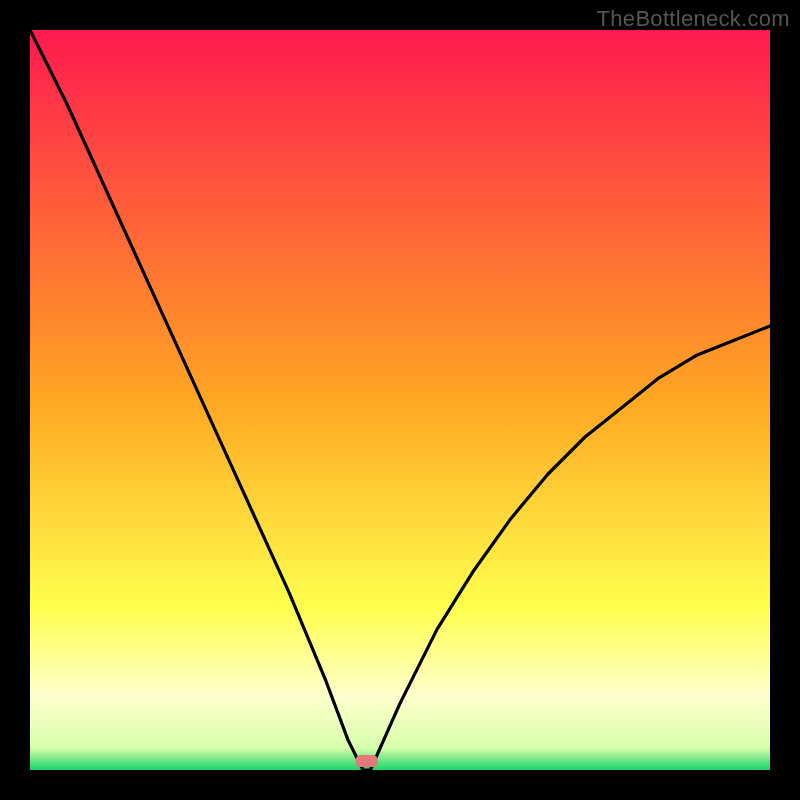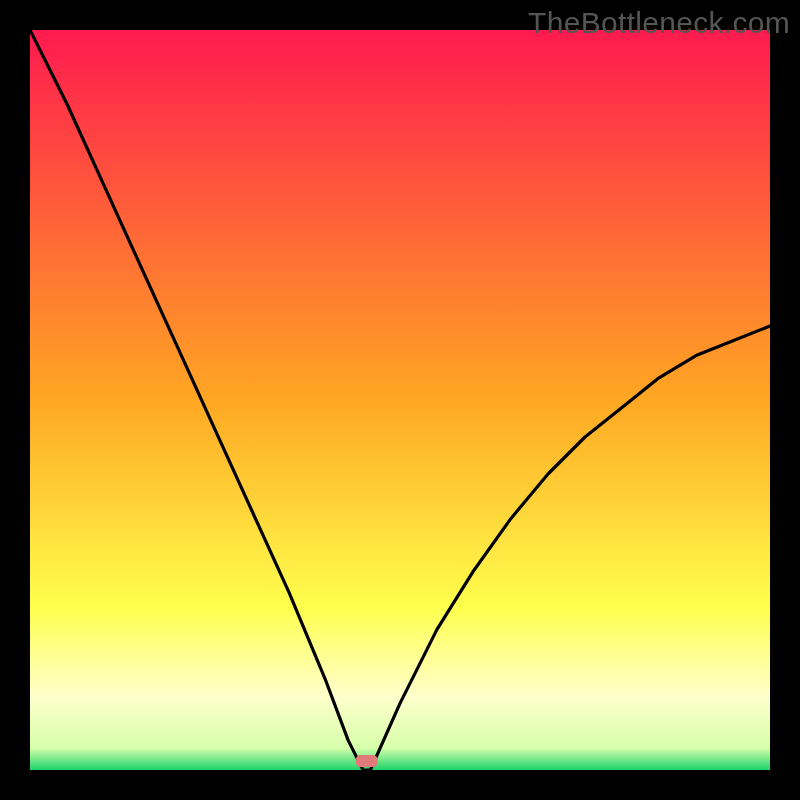--- a/index.html
+++ b/index.html
@@ -14,21 +14,21 @@
     position: relative;
     width: 800px;
     height: 800px;
     background: #000;
   }
   .watermark {
     position: absolute;
     top: 6px;
     right: 10px;
     color: #555;
-    font-size: 30px;
+    font-size: 22px;
     font-weight: 500;
     letter-spacing: 0.3px;
     z-index: 5;
   }
   .plot {
     position: absolute;
     left: 30px;
     top: 30px;
     width: 740px;
     height: 740px;

